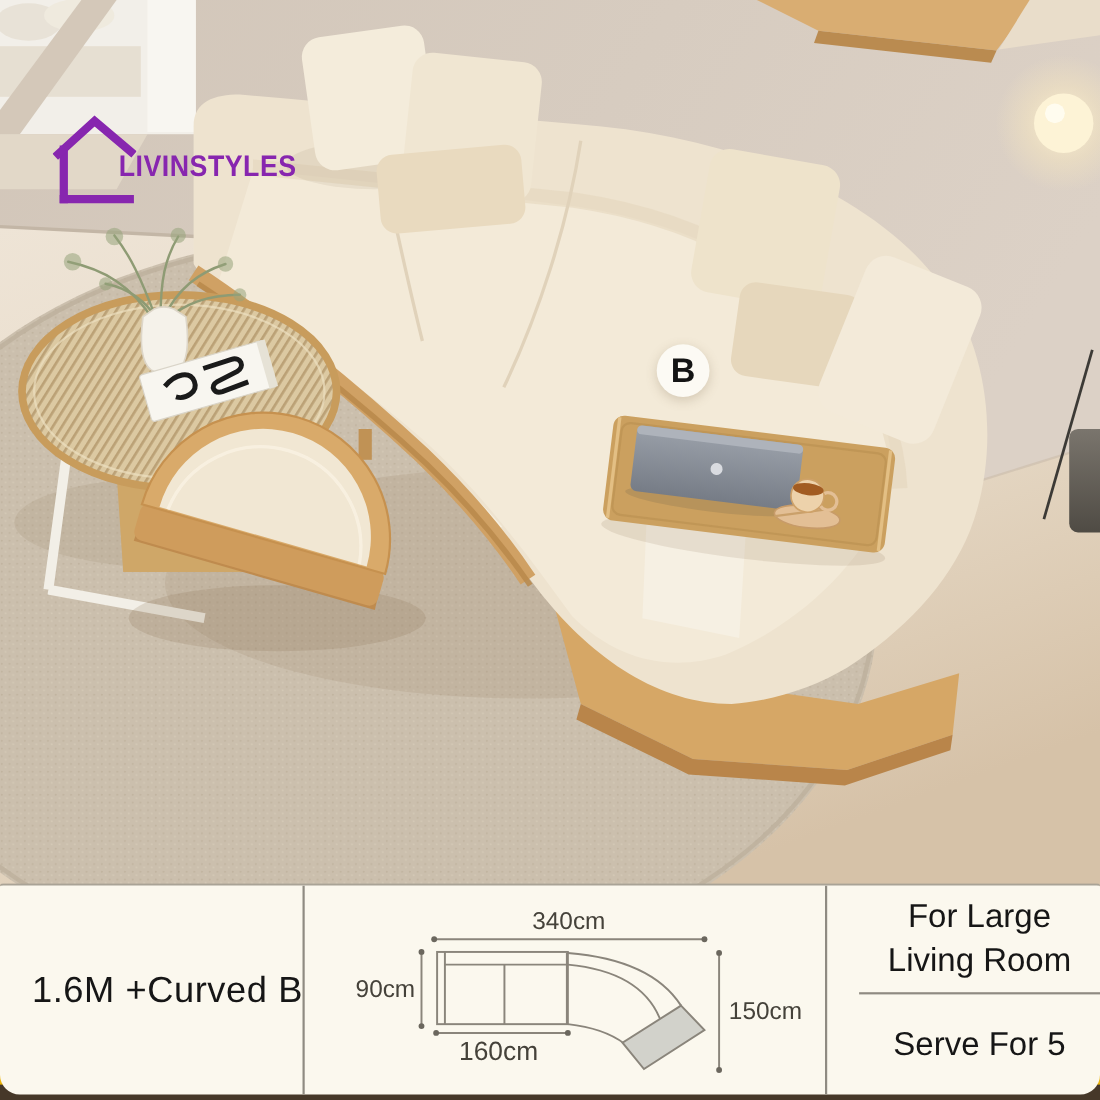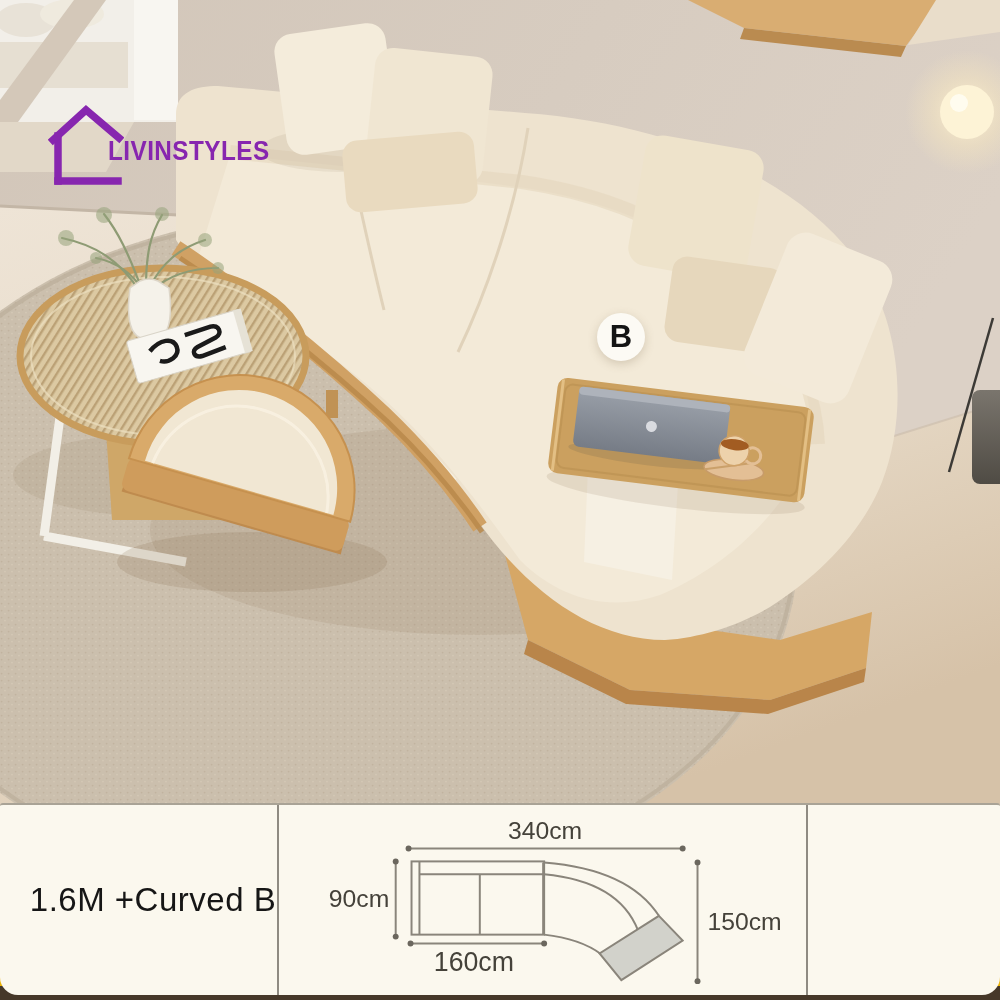--- a/index.html
+++ b/index.html
@@ -302,15 +302,23 @@
           <circle cx="392" cy="58" r="3"></circle>
             <circle cx="392" cy="178" r="3"></circle>
         </g>
         <text class="dim-label" x="238" y="34" text-anchor="middle">340cm</text>
         <text class="dim-label" x="50" y="103" text-anchor="middle">90cm</text>
         <text class="dim-label-big" x="166" y="168" text-anchor="middle">160cm</text>
         <text class="dim-label" x="402" y="126" text-anchor="start">150cm</text>
       </svg>
     </div>
 
+    <div class="cell cell-right">
+      <div class="usage-cell">
+        <span class="usage-text">For Large Living Room</span>
+      </div>
+      <div class="capacity-cell">
+        <span class="capacity-text">Serve For 5</span>
+      </div>
+    </div>
 
   </div>
 </div>
 
 </body></html>

